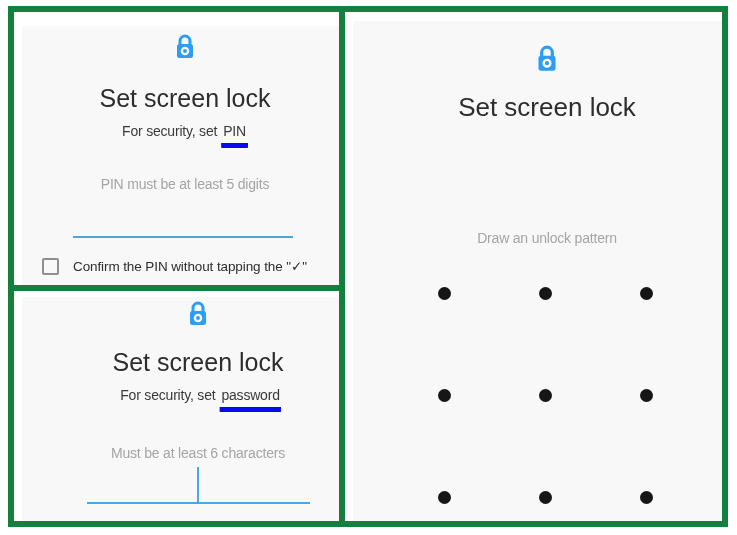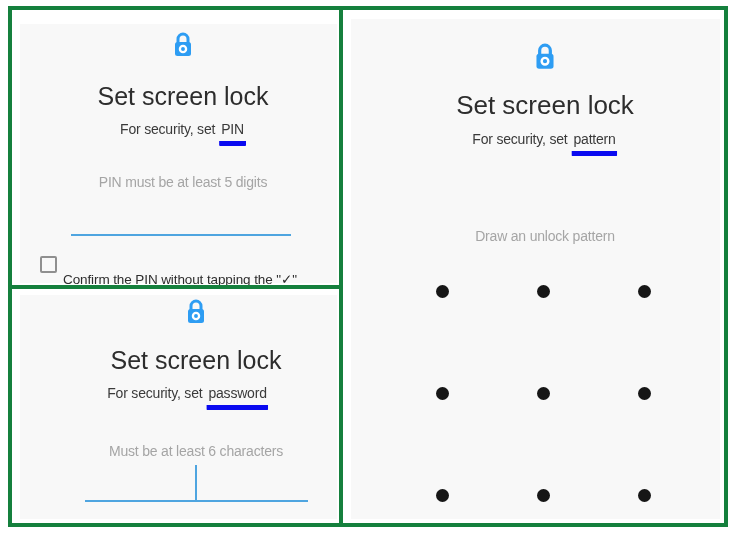--- a/index.html
+++ b/index.html
@@ -1,18 +1,18 @@
 <!DOCTYPE html>
 <html><head>
 <meta charset="utf-8">
 <style>
   html,body{margin:0;padding:0;background:#ffffff;}
   body{width:737px;height:535px;position:relative;overflow:hidden;
        font-family:"Liberation Sans","DejaVu Sans",sans-serif;}
-  .panel{position:absolute;box-sizing:border-box;border:4px solid #15803d;background:#ffffff;}
+  .panel{position:absolute;box-sizing:border-box;border:6px solid #15803d;background:#ffffff;}
   .screen-bg{position:absolute;background:#f8f8f8;}
   .abs{position:absolute;}
   .centered{transform:translateX(-50%);white-space:nowrap;text-align:center;}
   .title{font-size:25px;line-height:29px;color:#2d2d2d;font-weight:400;}
   .title-lg{font-size:26px;line-height:31px;color:#2d2d2d;font-weight:400;}
   .subtitle{font-size:14px;line-height:18px;color:#3a3a3a;letter-spacing:-0.2px;}
   .hl{display:inline-block;margin-left:4px;padding:0 2px 3px 2px;
       border-bottom:5px solid #0a0af0;border-radius:1px;}
   .placeholder{font-size:14px;line-height:18px;color:#a5a5a5;letter-spacing:-0.2px;}
   .field-line{height:2px;background:#4fa5e0;}
@@ -41,37 +41,37 @@
 
   <div class="abs centered title" style="left:171px;top:72px;">Set screen lock</div>
 
   <div class="abs centered subtitle" style="left:171px;top:110px;"><span>For security, set</span><span class="hl">PIN</span></div>
 
   <div class="abs centered placeholder" style="left:171px;top:163px;">PIN must be at least 5 digits</div>
 
   <div class="abs field-line" style="left:59px;top:224px;width:220px;"></div>
 
   <div class="abs checkbox" style="left:28px;top:246px;"></div>
-  <div class="abs cb-label" style="left:51px;top:246px;margin-top:15px;">Confirm the PIN without tapping the "✓"</div>
+  <div class="abs cb-label" style="left:59px;top:246px;">Confirm the PIN without tapping the "✓"</div>
 </div>
 
 <div class="panel" style="left:8px;top:285px;width:337px;height:242px;">
   <div class="screen-bg" style="left:8px;top:6px;width:317px;height:224px;"></div>
 
   <span class="abs" style="left:172px;top:9px;">
     <svg width="24" height="30" viewBox="0 0 24 30">
       <path d="M7 13 V8 a5 5 0 0 1 10 0 V13" fill="none" stroke-width="3" stroke="#2e9df3"></path>
       <rect x="4" y="11" width="16" height="14" rx="2.5" fill="#2e9df3"></rect>
       <circle cx="12" cy="18" r="3.1" fill="none" stroke="#ffffff" stroke-width="2.3"></circle>
     </svg>
   </span>
 
   <div class="abs centered title" style="left:184px;top:57px;">Set screen lock</div>
 
-  <div class="abs centered subtitle" style="left:176px;top:95px;"><span>For security, set</span><span class="hl">password</span></div>
+  <div class="abs centered subtitle" style="left:187px;top:95px;"><span>For security, set</span><span class="hl">password</span></div>
 
   <div class="abs centered placeholder" style="left:184px;top:153px;">Must be at least 6 characters</div>
 
   <div class="abs cursor" style="left:183px;top:176px;height:35px;"></div>
 
   <div class="abs field-line" style="left:73px;top:211px;width:223px;"></div>
 </div>
 
 <div class="panel" style="left:339px;top:6px;width:389px;height:521px;">
   <div class="screen-bg" style="left:8px;top:9px;width:369px;height:500px;"></div>
@@ -79,21 +79,20 @@
   <span class="abs" style="left:189px;top:32px;">
     <svg width="26" height="32" viewBox="0 0 24 30">
       <path d="M7 13 V8 a5 5 0 0 1 10 0 V13" fill="none" stroke-width="3" stroke="#2e9df3"></path>
       <rect x="4" y="11" width="16" height="14" rx="2.5" fill="#2e9df3"></rect>
       <circle cx="12" cy="18" r="3.1" fill="none" stroke="#ffffff" stroke-width="2.3"></circle>
     </svg>
   </span>
 
   <div class="abs centered title-lg" style="left:202px;top:80px;">Set screen lock</div>
 
-  <div class="abs centered subtitle" style="left:202px;top:120px;"><span>For security, set</span><span class="hl">pattern</span></div>
 
   <div class="abs centered placeholder" style="left:202px;top:217px;">Draw an unlock pattern</div>
 
   <div class="abs pattern-grid" style="left:93px;top:275px;">
       <div class="dot"></div>
       <div class="dot"></div>
       <div class="dot"></div>
       <div class="dot"></div>
       <div class="dot"></div>
       <div class="dot"></div>

